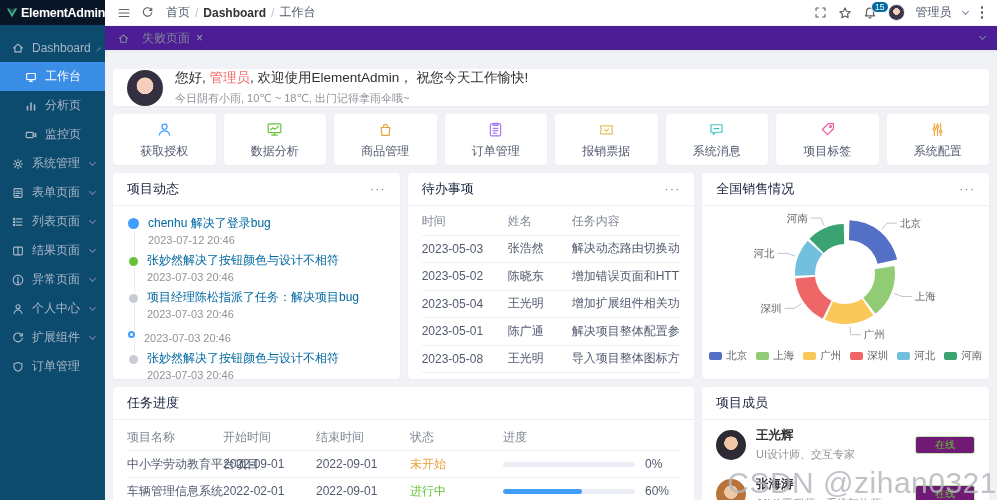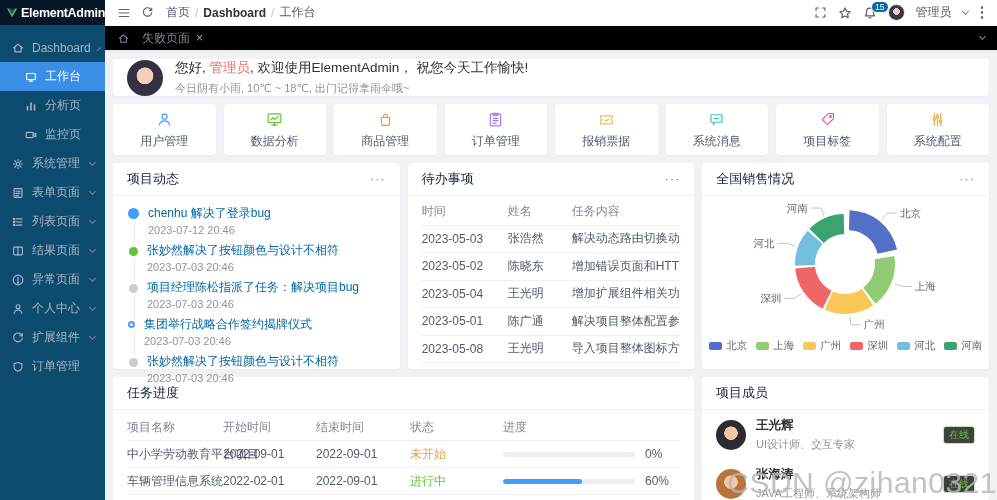--- a/index.html
+++ b/index.html
@@ -29,28 +29,28 @@
   .crumb .sep { color:#c0c4cc; }
   .crumb .bold { font-weight:bold; color:#303133; }
   .top-right { margin-left:auto; display:flex; align-items:center; gap:11px; }
   .bell-wrap { position:relative; display:inline-flex; }
   .bell-badge { position:absolute; top:-5px; left:8px; background:#0369a1; color:#fff; font-size:8.5px; line-height:11px; height:12px; padding:0 3.5px; border-radius:6px; border:1px solid #fff; }
   .avatar-sm { width:17px; height:17px; border-radius:50%; background:radial-gradient(circle at 50% 44%, #f2cdbd 0 29%, #3a3647 31% 72%, #bcd2ef 74%); border:1px solid #dfe6ef; }
   .username { font-size:12px; color:#515a6e; }
   .vdots { display:inline-flex; flex-direction:column; align-items:center; cursor:pointer; padding:0 2px; }
   .vdots span { width:2.5px; height:2.5px; border-radius:50%; background:#606266; margin:1.3px 0; }
 
-  .tabbar { height:26px; background:#000000; border-top:1px solid #f4f4f5; border-bottom:1px solid #e8eaec; display:flex; align-items:center; padding:0 12px; gap:12px; box-shadow:0 1px 2px rgba(0,0,0,.04); }
+  .tabbar { height:26px; background:#4c1d95; border-top:1px solid #f4f4f5; border-bottom:1px solid #e8eaec; display:flex; align-items:center; padding:0 12px; gap:12px; box-shadow:0 1px 2px rgba(0,0,0,.04); }
   .tabbar svg { stroke:#808695; fill:none; stroke-width:1.3; stroke-linecap:round; stroke-linejoin:round; }
   .tab { display:flex; align-items:center; gap:6px; font-size:12px; color:#808695; cursor:pointer; }
   .tab-close { font-size:12px; color:#9aa3b0; }
   .tab-caret { margin-left:auto; }
 
   
-  .content { flex:1; padding:8px; display:flex; flex-direction:column; gap:8px; overflow:hidden; }
+  .content { flex:1; padding:8px; display:flex; flex-direction:column; gap:8px; overflow:hidden;margin-top:10px; }
   .panel { background:#fff; border-radius:4px; box-shadow:0 1px 2px rgba(0,0,0,.03); }
 
   .welcome { height:50px; display:flex; align-items:center; padding:0 14px; gap:12px; }
   .avatar-md { width:36px; height:36px; min-width:36px; border-radius:50%; background:radial-gradient(circle at 50% 44%, #f6cebe 0 30%, #343042 32% 78%, #f3d7dd 80%); }
   .w-title { font-size:13.5px; color:#303133; }
   .w-title .hl { color:#f56c6c; }
   .w-sub { font-size:11px; color:#909399; margin-top:4px; }
 
   .quick { display:grid; grid-template-columns:repeat(8,1fr); gap:8px; }
   .q-card { background:#fff; border-radius:4px; height:51px; display:flex; flex-direction:column; align-items:center; justify-content:center; gap:4px; cursor:pointer; box-shadow:0 1px 2px rgba(0,0,0,.03); }
@@ -92,21 +92,21 @@
   .task-row.head { color:#808695; border-bottom:1px solid #f0f0f0; }
   .prog-cell { display:flex; align-items:center; gap:10px; }
   .track { width:132px; height:5px; background:#ebeef5; border-radius:3px; overflow:hidden; }
   .bar { height:100%; background:#409eff; border-radius:3px; width:0; }
 
   .member-row { display:flex; align-items:center; gap:10px; padding:7px 14px; }
   .avatar-m1 { width:30px; height:30px; min-width:30px; border-radius:50%; background:radial-gradient(circle at 50% 44%, #f0c8a8 0 29%, #2d2a33 31% 80%, #d8dde4 82%); }
   .avatar-m2 { width:30px; height:30px; min-width:30px; border-radius:50%; background:radial-gradient(circle at 50% 44%, #f0c8a8 0 29%, #b8743a 31% 80%, #e8d7c4 82%); }
   .mem-name { font-size:12.5px; color:#303133; font-weight:bold; }
   .mem-role { font-size:11px; color:#909399; margin-top:3px; }
-  .mem-badge { margin-left:auto; font-size:10px; color:#67c23a; background:#404040; border:1px solid #c2e7b0; border-radius:3px; padding:1px 5px; }
+  .mem-badge { margin-left:auto; font-size:10px; color:#67c23a; background:#701a75; border:1px solid #c2e7b0; border-radius:3px; padding:1px 19px; }
 
   .watermark { position:absolute; right:0; bottom:0; font-size:30px; color:#b4b8bd; opacity:.85; z-index:50; pointer-events:none; letter-spacing:.5px;margin-left:36px; }
 </style>
 </head>
 <body>
 
 <div class="app">
 
   <aside class="sidebar">
     <div class="logo">
@@ -300,21 +300,21 @@
           <div class="w-sub">今日阴有小雨, 10℃ ~ 18℃, 出门记得拿雨伞哦~</div>
         </div>
       </div>
 
       <div class="quick">
         <div class="q-card" style="color: rgb(64, 158, 255);">
           <svg viewBox="0 0 24 24">
               <circle cx="12" cy="8.5" r="3.2"></circle>
               <path d="M5.5 19c.8-3.6 3.4-5.3 6.5-5.3s5.7 1.7 6.5 5.3"></path>
             </svg>
-          <span class="q-label">用户管理</span>
+          <span class="q-label">获取授权</span>
         </div>
         <div class="q-card" style="color: rgb(103, 194, 58); justify-content: center;">
           <svg viewBox="0 0 24 24">
               <rect x="4" y="5" width="16" height="11" rx="1.2"></rect>
               <path d="M7 12.5l3-2.7 2.5 2L17 7.8"></path>
               <path d="M12 16v3M8.5 19h7"></path>
             </svg>
           <span class="q-label">数据分析</span>
         </div>
         <div class="q-card" style="color: rgb(230, 162, 60);">
@@ -389,21 +389,20 @@
             <div class="tl-item">
               <span class="tl-dot" style="background: rgb(200, 204, 212);"></span>
               <div>
                   <div class="tl-text">项目经理陈松指派了任务：解决项目bug</div>
                   <div class="tl-time">2023-07-03 20:46</div>
                 </div>
             </div>
             <div class="tl-item">
               <span class="tl-dot ring" style="border-color: rgb(64, 158, 255);"></span>
               <div>
-                  <div class="tl-text">集团举行战略合作签约揭牌仪式</div>
                   <div class="tl-time">2023-07-03 20:46</div>
                 </div>
             </div>
             <div class="tl-item">
               <span class="tl-dot" style="background: rgb(200, 204, 212);"></span>
               <div>
                   <div class="tl-text">张妙然解决了按钮颜色与设计不相符</div>
                   <div class="tl-time">2023-07-03 20:46</div>
                 </div>
             </div>

